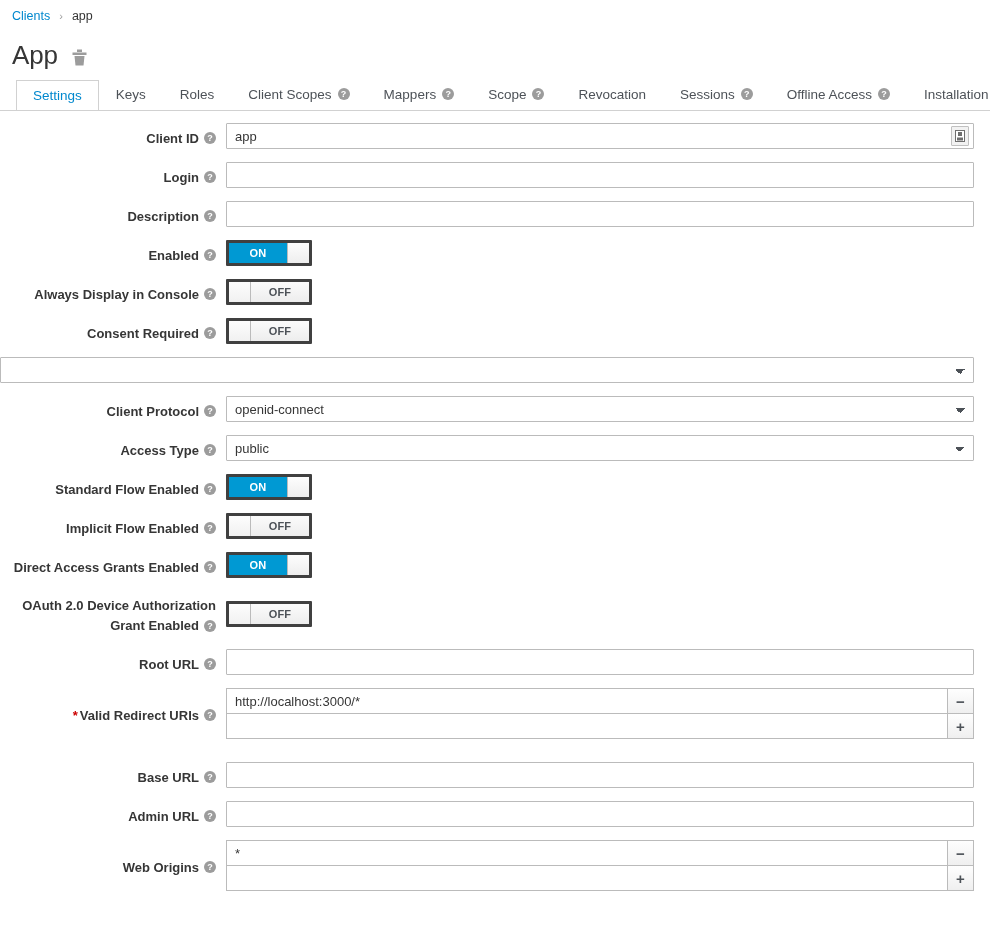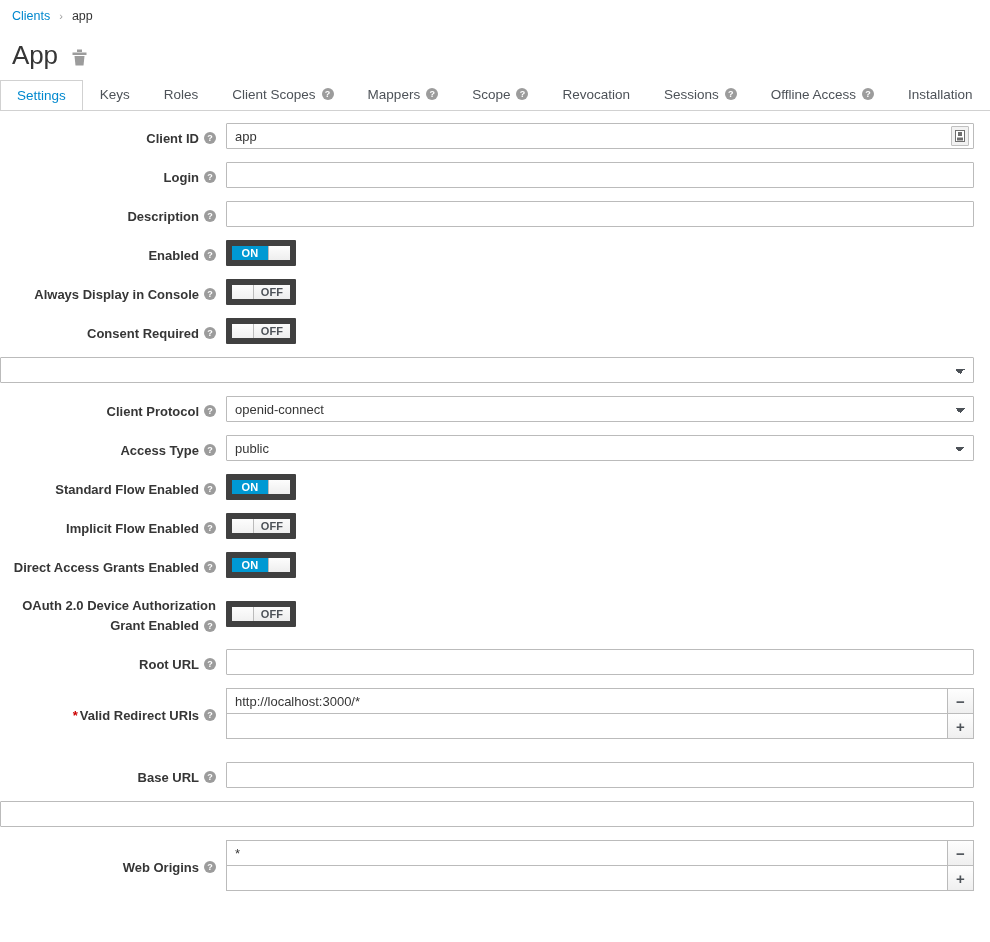--- a/index.html
+++ b/index.html
@@ -56,21 +56,21 @@
     top: 2px;
     cursor: pointer;
   }
 
   
   .tabbar {
     position: relative;
     margin-top: 10px;
     height: 31px;
     border-bottom: 1px solid #d1d1d1;
-    padding-left: 0;
+    padding-left: 16px;
     display: flex;
     align-items: flex-end;
     white-space: nowrap;
     overflow: hidden;
   }
   .tab {
     display: inline-flex;
     align-items: center;
     height: 31px;
     padding: 0 16px;
@@ -177,22 +177,22 @@
     display: flex;
     align-items: center;
     justify-content: center;
     cursor: pointer;
   }
   .fill-badge svg { display: block; }
 
   
   .switch {
     display: inline-flex;
-    width: 70px; height: 26px;
-    border: 6px solid #404040;
+    width: 86px; height: 26px;
+    border: 3px solid #404040;
     border-radius: 1px;
     overflow: hidden;
     cursor: pointer;
     background: #5eead4;
     user-select: none;
   }
   .switch .lbl {
     flex: 1;
     display: flex;
     align-items: center;
@@ -500,20 +500,23 @@
     <div class="frow">
       <div class="flabel">
         <span>Base URL</span><span class="help-i">?</span>
       </div>
       <div class="fctrl">
         <input type="text" value="" style="">
       </div>
     </div>
 
     <div class="frow">
+      <div class="flabel">
+        <span>Admin URL</span><span class="help-i">?</span>
+      </div>
       <div class="fctrl">
         <input type="text" value="" style="">
       </div>
     </div>
 
     <div class="frow">
       <div class="flabel">
         <span>Web Origins</span><span class="help-i">?</span>
       </div>
       <div class="fctrl">

